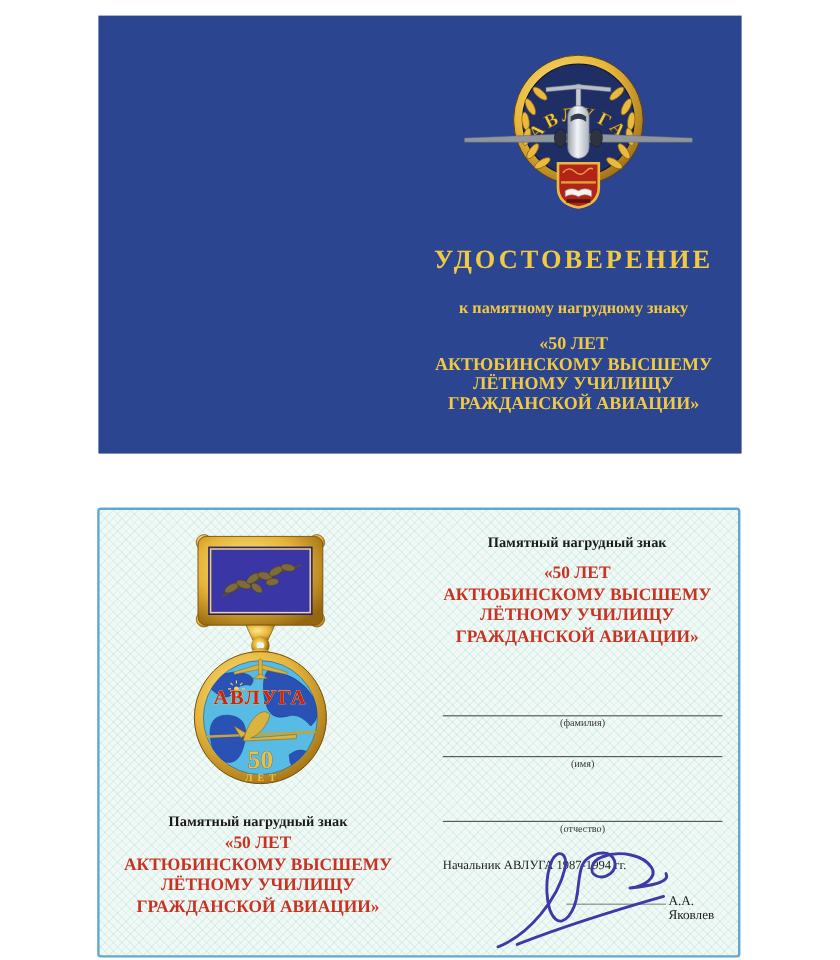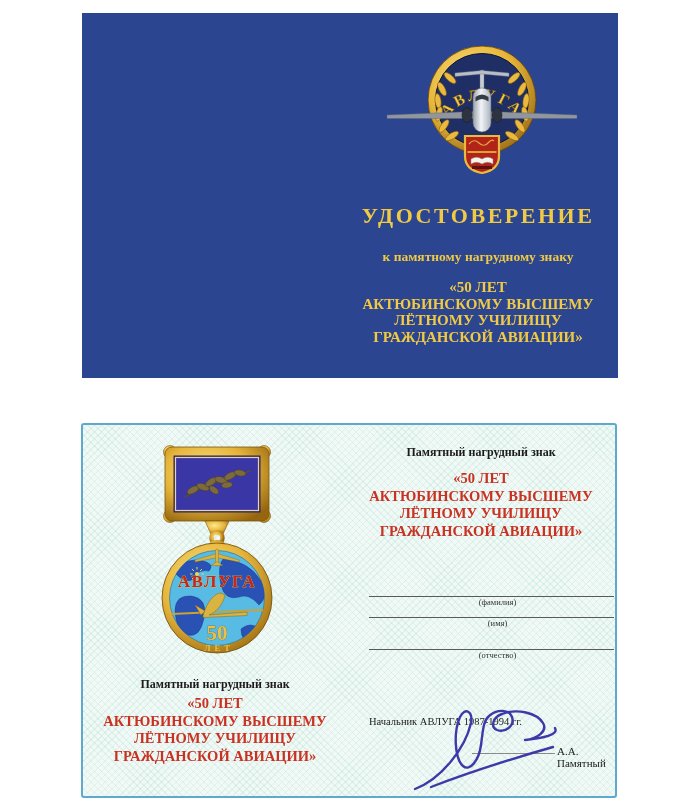--- a/index.html
+++ b/index.html
@@ -28,21 +28,21 @@
       repeating-linear-gradient(45deg, rgba(130,200,180,0.16) 0 1px, transparent 1px 5px),
       repeating-linear-gradient(-45deg, rgba(130,200,180,0.16) 0 1px, transparent 1px 5px);
   }
   .caption{left:12px;top:252px;width:240px;text-align:center;}
   .caption-title,.r-title{font-size:12px;font-weight:bold;color:#1b1b1b;}
   .badge-red{font-size:14.5px;font-weight:bold;color:#c93222;line-height:17.5px;margin-top:3px;}
   .right-col{left:270px;width:256px;text-align:center;}
   .r-title{top:20px;}
   .r-badge{top:42px;}
   .awarded{top:117px;font-size:15px;font-weight:bold;color:#1b1b1b;}
-  .field{left:286px;width:233px;border-top:1px solid #5a5a5a;text-align:center;padding-left:12px;}
+  .field{left:286px;width:233px;border-top:1px solid #5a5a5a;text-align:center;}
   .field-label{font-size:8.5px;color:#333;line-height:10px;}
   .sig-position{left:286px;top:291px;font-size:10.5px;color:#222;}
   .sig-line{left:389px;top:328px;width:83px;border-top:1px solid #8a8a8a;height:0;}
   .sig-name{left:474px;top:320px;font-size:11px;color:#222;}
 </style>
 </head>
 <body>
 
 <div class="abs cover">
 
@@ -192,31 +192,31 @@
   <div class="abs right-col r-badge badge-red">
     <div>«50 ЛЕТ</div>
     <div>АКТЮБИНСКОМУ ВЫСШЕМУ</div>
     <div>ЛЁТНОМУ УЧИЛИЩУ</div>
     <div>ГРАЖДАНСКОЙ АВИАЦИИ»</div>
   </div>
 
   <div class="abs field" style="top:171px;">
     <div class="field-label">(фамилия)</div>
   </div>
-  <div class="abs field" style="top:192px;">
+  <div class="abs field" style="top:205px;">
     <div class="field-label">(имя)</div>
   </div>
-  <div class="abs field" style="top:224px;text-align:center;">
+  <div class="abs field" style="top:259px;text-align:center;">
     <div class="field-label">(отчество)</div>
   </div>
 
   <div class="abs sig-position">Начальник АВЛУГА 1987-1994 гг.</div>
   <div class="abs sig-line"></div>
   <svg class="abs" style="left:324px;top:272px;" width="165" height="102" viewBox="0 0 165 102">
     <g fill="none" stroke="#3e39a8" stroke-width="2.4" stroke-linecap="round" stroke-linejoin="round">
       <path d="M8,92 C34,82 58,52 64,26 C66,14 58,10 53,20 C46,36 48,62 56,69 C63,75 72,63 74,48"></path>
       <path d="M74,48 C76,34 76,24 82,19 C90,12 102,12 105,20 C108,29 98,36 90,33 C83,30 86,20 95,17"></path>
       <path d="M95,17 C110,11 130,16 136,26 C141,34 130,42 118,43 C136,41 152,38 148,31"></path>
       <path d="M24,90 C60,76 104,62 146,50"></path>
     </g>
   </svg>
-  <div class="abs sig-name">А.А. Памятный</div>
+  <div class="abs sig-name">А.А. Яковлев</div>
 </div>
 
 </body></html>

